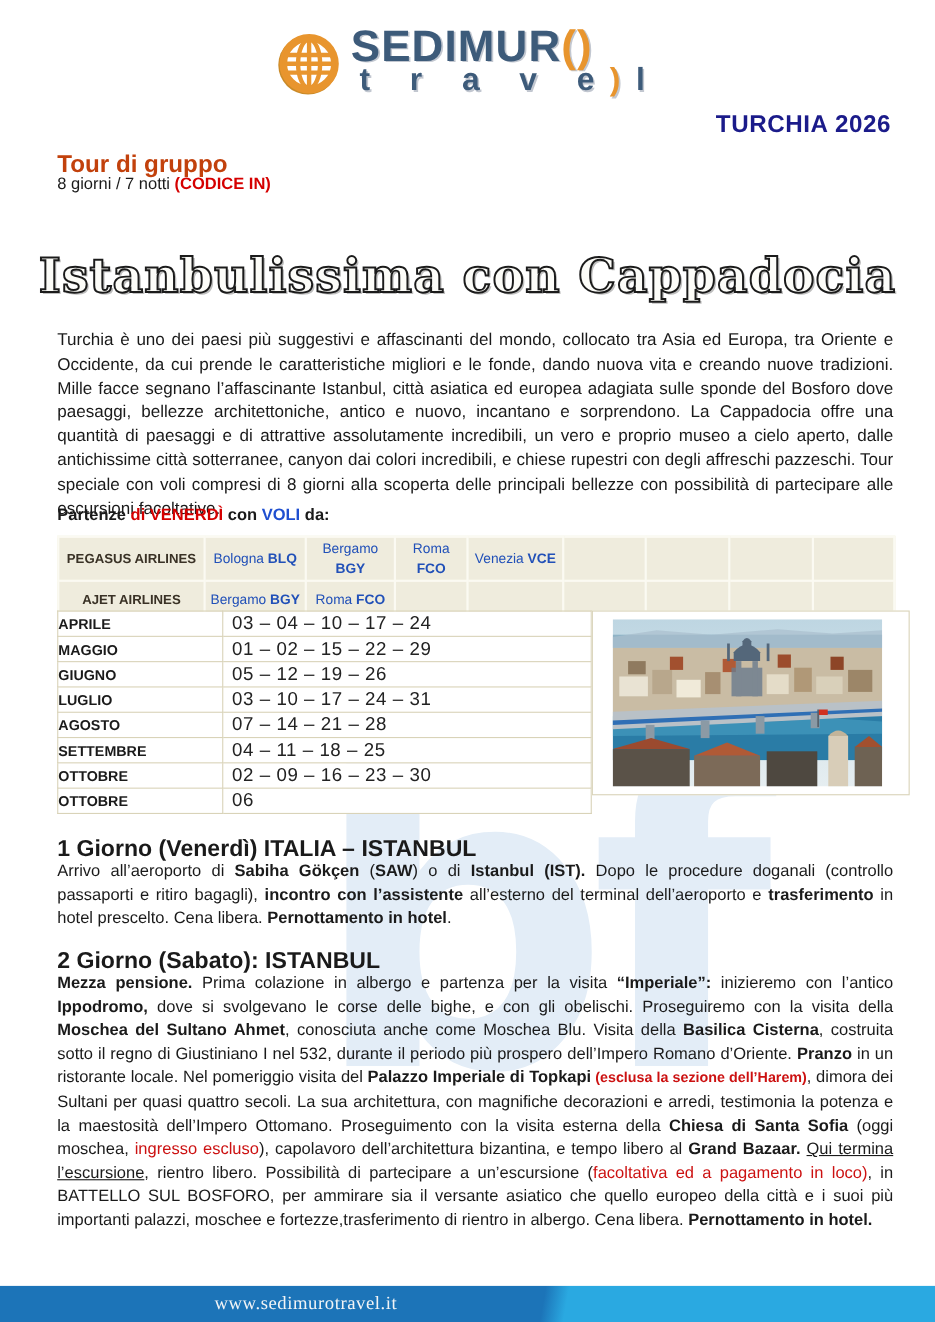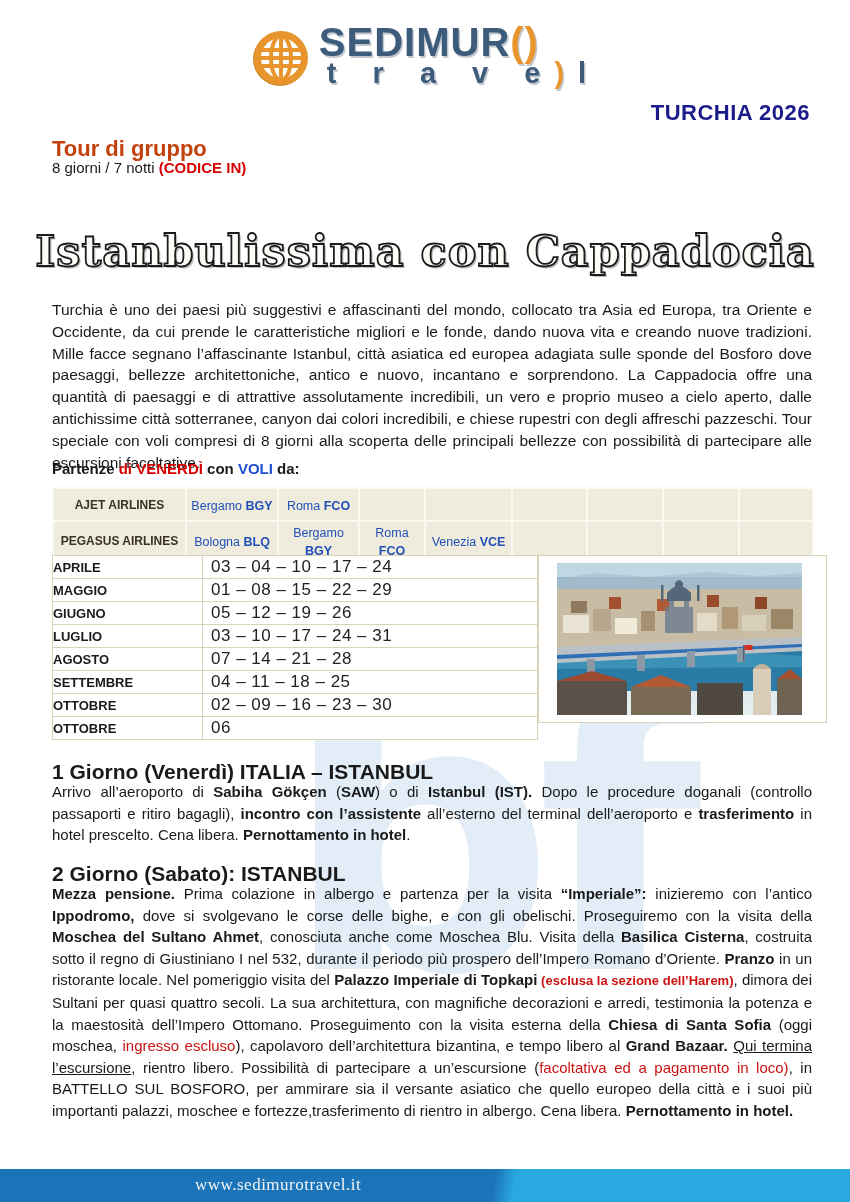--- a/index.html
+++ b/index.html
@@ -119,54 +119,54 @@
         <col style="width:81px">
       <col style="width:66px">
         <col style="width:87px">
         <col style="width:75px">
       <col style="width:76px">
         <col style="width:76px">
         <col style="width:74px">
     </colgroup>
     <tbody id="flights-body">
         <tr>
-          <td class="airline">AJET AIRLINES</td>
-          <td><span class="city">Bergamo </span><span class="code">BGY</span></td>
-          <td><span class="city">Roma </span><span class="code">FCO</span></td>
-          <td></td>
-          <td></td>
-          <td></td>
-          <td></td>
-          <td></td>
-          <td></td>
-        </tr>
-        <tr>
           <td class="airline">PEGASUS AIRLINES</td>
           <td><span class="city">Bologna </span><span class="code">BLQ</span></td>
           <td><span class="city">Bergamo </span><span class="code">BGY</span></td>
           <td><span class="city">Roma </span><span class="code">FCO</span></td>
           <td><span class="city">Venezia </span><span class="code">VCE</span></td>
           <td></td>
           <td></td>
           <td></td>
           <td></td>
         </tr>
+        <tr>
+          <td class="airline">AJET AIRLINES</td>
+          <td><span class="city">Bergamo </span><span class="code">BGY</span></td>
+          <td><span class="city">Roma </span><span class="code">FCO</span></td>
+          <td></td>
+          <td></td>
+          <td></td>
+          <td></td>
+          <td></td>
+          <td></td>
+        </tr>
       </tbody>
   </table>
 
   <div class="dep-wrap">
     <table class="dep-table">
       <tbody id="dep-body">
           <tr>
             <td class="month">APRILE</td>
             <td class="dates">03 – 04 – 10 – 17 – 24</td>
           </tr>
           <tr>
             <td class="month">MAGGIO</td>
-            <td class="dates">01 – 08 – 15 – 22 – 29</td>
+            <td class="dates">01 – 02 – 15 – 22 – 29</td>
           </tr>
           <tr>
             <td class="month">GIUGNO</td>
             <td class="dates">05 – 12 – 19 – 26</td>
           </tr>
           <tr>
             <td class="month">LUGLIO</td>
             <td class="dates">03 – 10 – 17 – 24 – 31</td>
           </tr>
           <tr>

